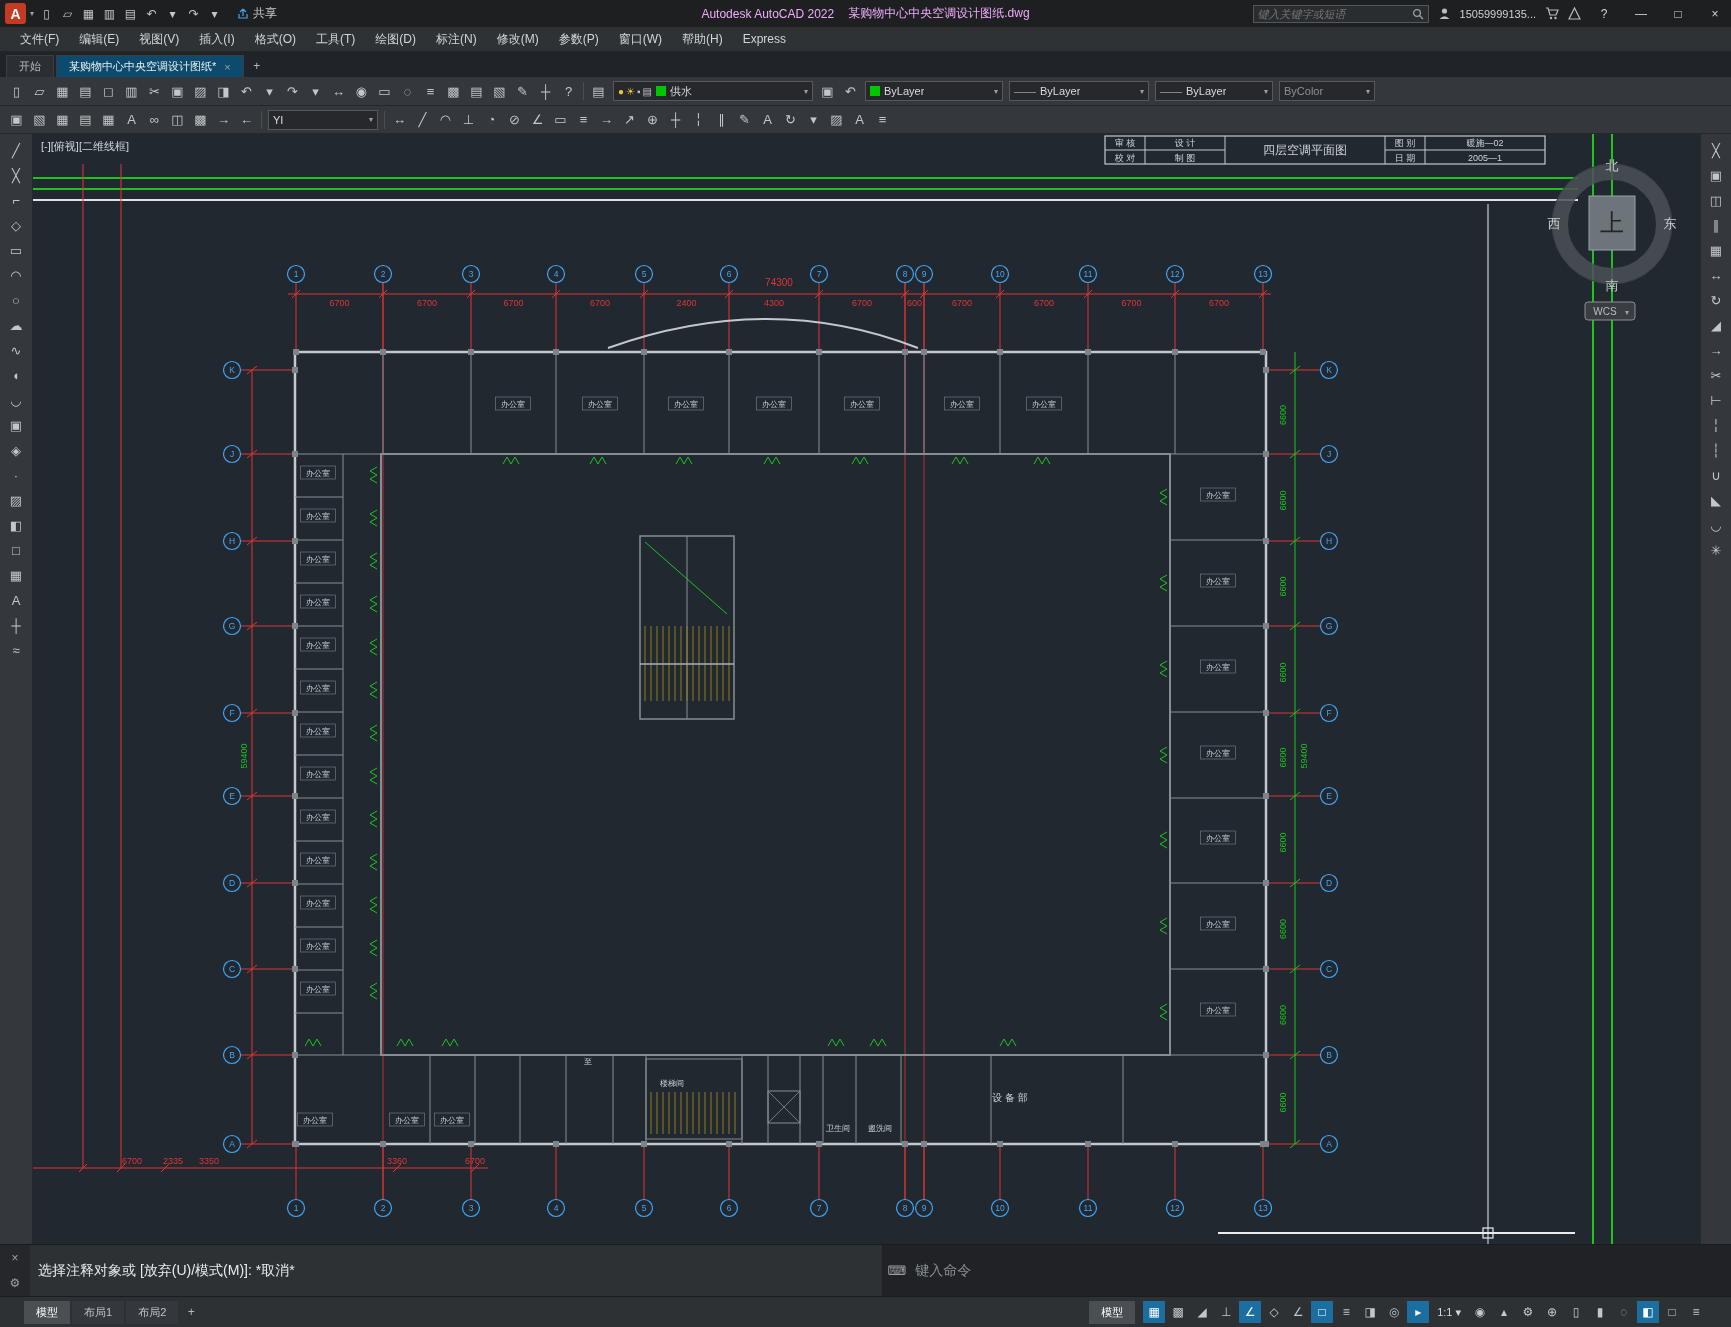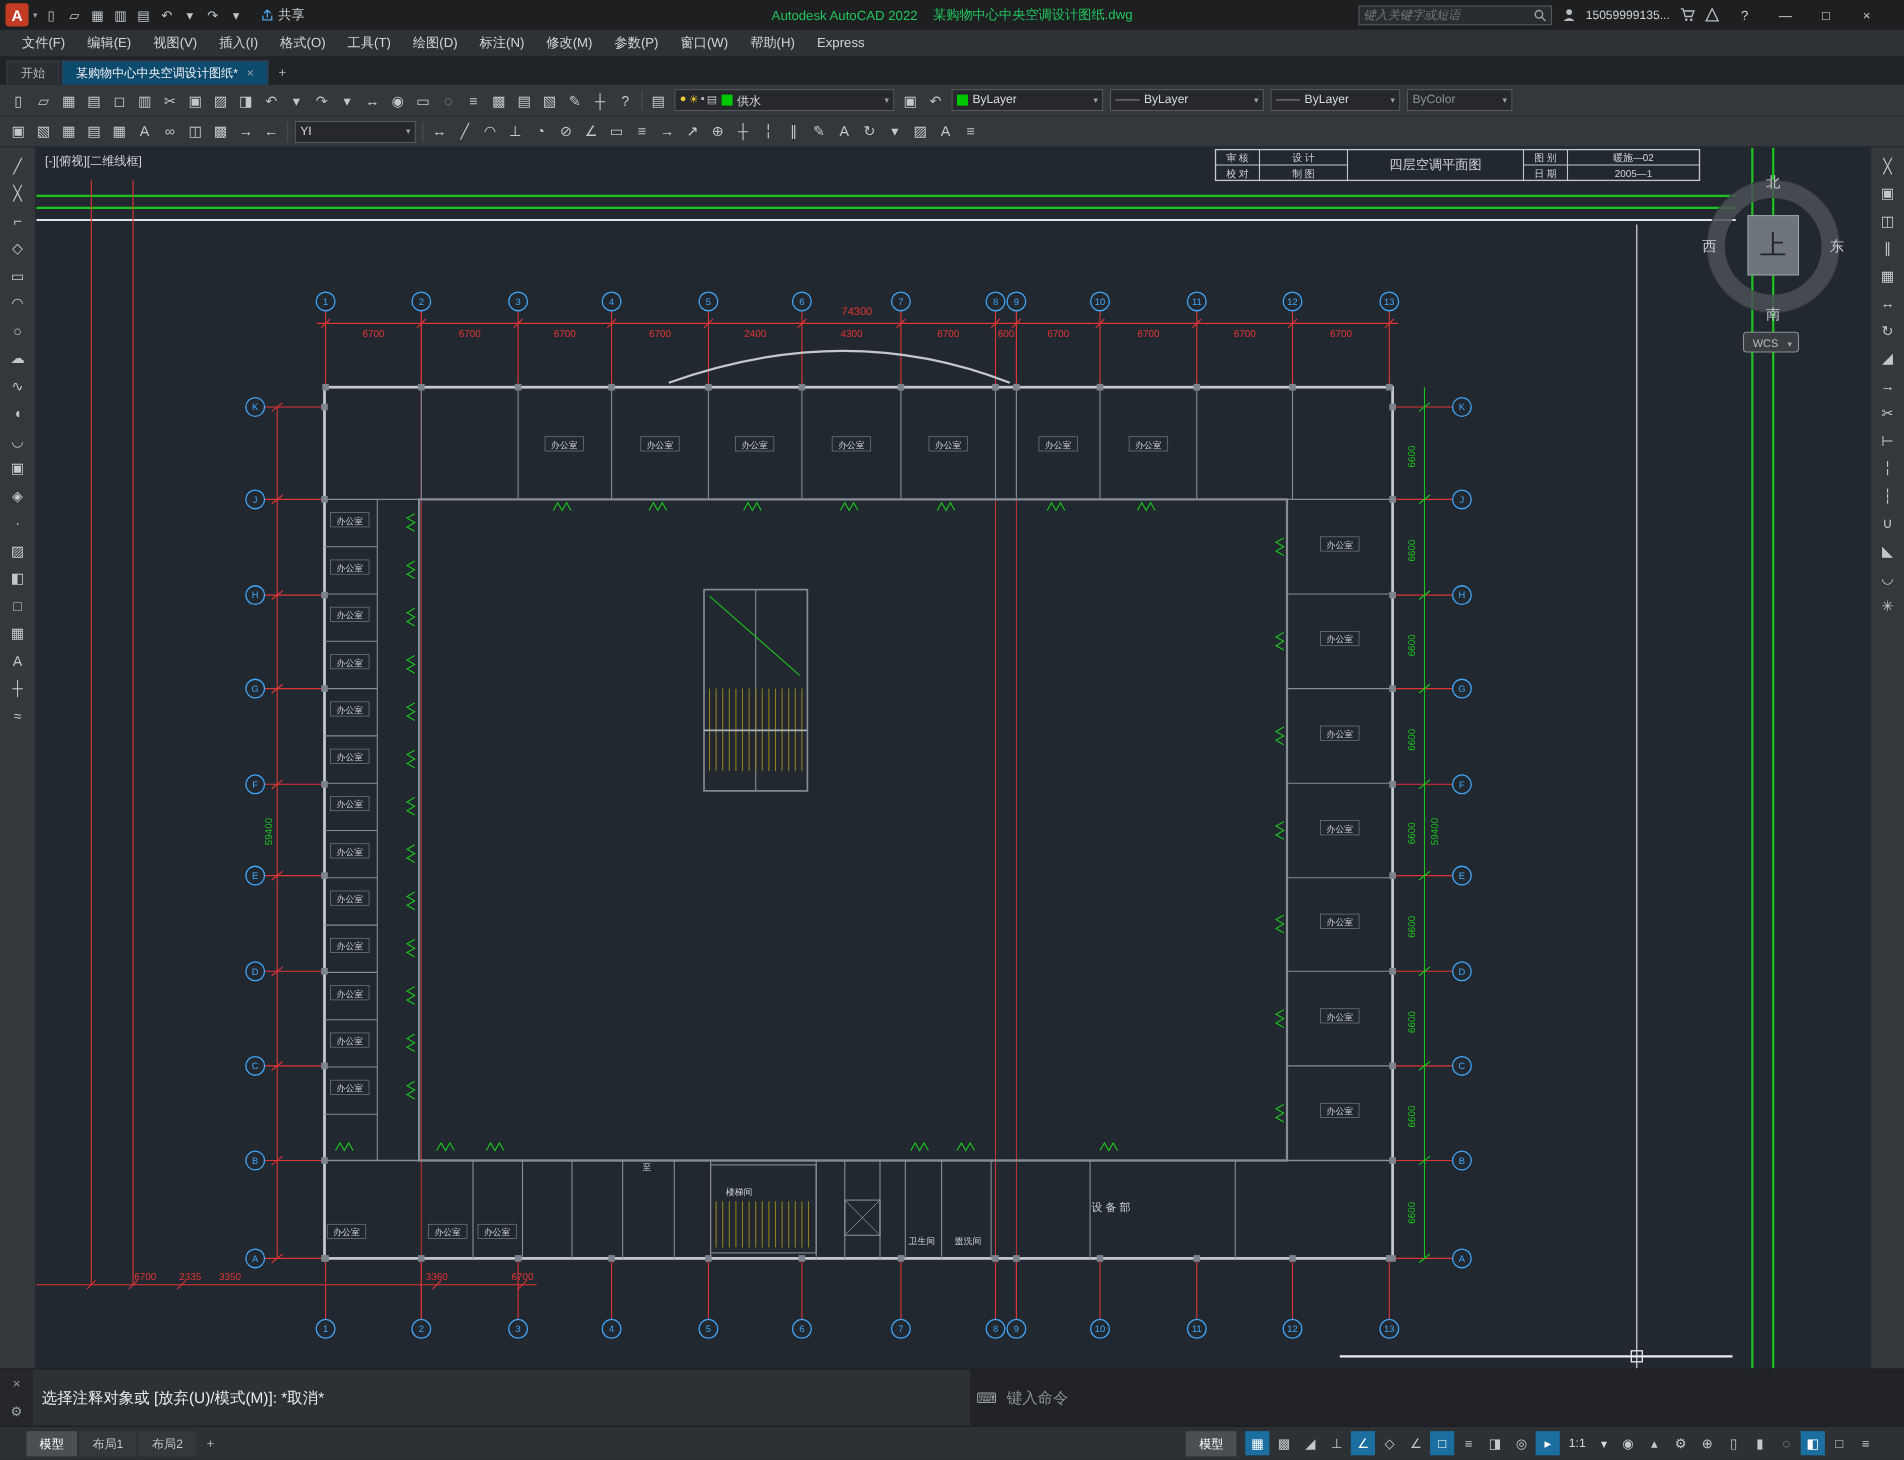--- a/index.html
+++ b/index.html
@@ -8,22 +8,22 @@
   
   .titlebar{height:27px;background:#1d1f21;display:flex;align-items:center;position:relative;color:#c6c9cc}
   .tb-left{display:flex;align-items:center;gap:2px;z-index:2}
   .logo{width:21px;height:21px;margin:0 2px 0 5px;background:#c23b22;border-radius:3px;color:#fff;
     font-weight:bold;font-size:14px;display:flex;align-items:center;justify-content:center}
   .caret{font-size:8px;color:#9aa0a5}
   .qicon,.ticon,.sicon{display:inline-flex;align-items:center;justify-content:center;color:#c3c7ca;cursor:default}
   .qicon{width:21px;height:21px;font-size:12px}
   .share{display:flex;align-items:center;gap:4px;margin-left:10px;font-size:12px}
   .tb-center{position:absolute;left:0;right:0;top:0;height:27px;display:flex;align-items:center;
-    justify-content:center;gap:14px;color:#22c55e;pointer-events:none}
-  .tb-right{margin-left:auto;display:flex;align-items:center;gap:9px;padding-right:20px;z-index:2}
+    justify-content:center;gap:14px;color:#f0abfc;pointer-events:none}
+  .tb-right{margin-left:auto;display:flex;align-items:center;gap:9px;padding-right:2px;z-index:2}
   .searchbox{width:176px;height:18px;background:#2a2d30;border:1px solid #54585c;display:flex;align-items:center;padding:0 4px;gap:4px}
   .searchbox input{flex:1;background:transparent;border:none;outline:none;color:#9ba0a5;font-style:italic;font-size:11px;min-width:0}
   .userid{font-size:11px;color:#cfd3d6}
   .winbtn{width:28px;height:27px;display:flex;align-items:center;justify-content:center;font-size:12px;color:#cfd3d6}
   
   .menubar{height:25px;background:#2f3234;border-bottom:1px solid #232527;display:flex;align-items:center;padding-left:10px}
   .menu-item{padding:0 10px;height:100%;display:flex;align-items:center;color:#d2d5d8;font-size:12px}
   
   .tabbar{height:25px;background:#202327;display:flex;align-items:flex-end;padding-left:6px;gap:2px}
   .ftab{height:22px;padding:0 12px;display:flex;align-items:center;gap:8px;font-size:11px;
@@ -58,21 +58,21 @@
   .cmd-input{flex:1;display:flex;align-items:center;gap:9px;padding-left:6px;background:#202225;color:#898f94;font-size:14px}
   .cmd-input .ghost{}
   .cmd-input .kicon{color:#9ba0a4;font-size:13px}
   
   .statusbar{height:31px;background:#2e3134;border-top:1px solid #1a1c1e;display:flex;align-items:center;padding:0 24px}
   .ltab{padding:4px 12px;font-size:11px;color:#c2c6c9;background:#34373b;margin-right:2px}
   .ltab.active{background:#4a4f54;color:#fff}
   .status-icons{margin-left:auto;display:flex;align-items:center;gap:2px}
   .sicon{min-width:22px;height:22px;font-size:12px;padding:0 2px}
   .sicon.active{background:#1a6ea0;color:#fff}
-  .scalebox{display:flex;align-items:center;gap:14px;padding:0 6px;height:22px;color:#d5d8db;font-size:11px}
+  .scalebox{display:flex;align-items:center;gap:3px;padding:0 6px;height:22px;color:#d5d8db;font-size:11px}
   svg.mi{display:block}
 </style>
 </head>
 <body>
 
 <header class="titlebar">
   <div class="tb-left">
     <div class="logo">A</div>
     <span class="caret">▾</span>
     <span id="qat"><span class="qicon">▯</span><span class="qicon">▱</span><span class="qicon">▦</span><span class="qicon">▥</span><span class="qicon">▤</span><span class="qicon">↶</span><span class="qicon">▾</span><span class="qicon">↷</span><span class="qicon">▾</span></span>

